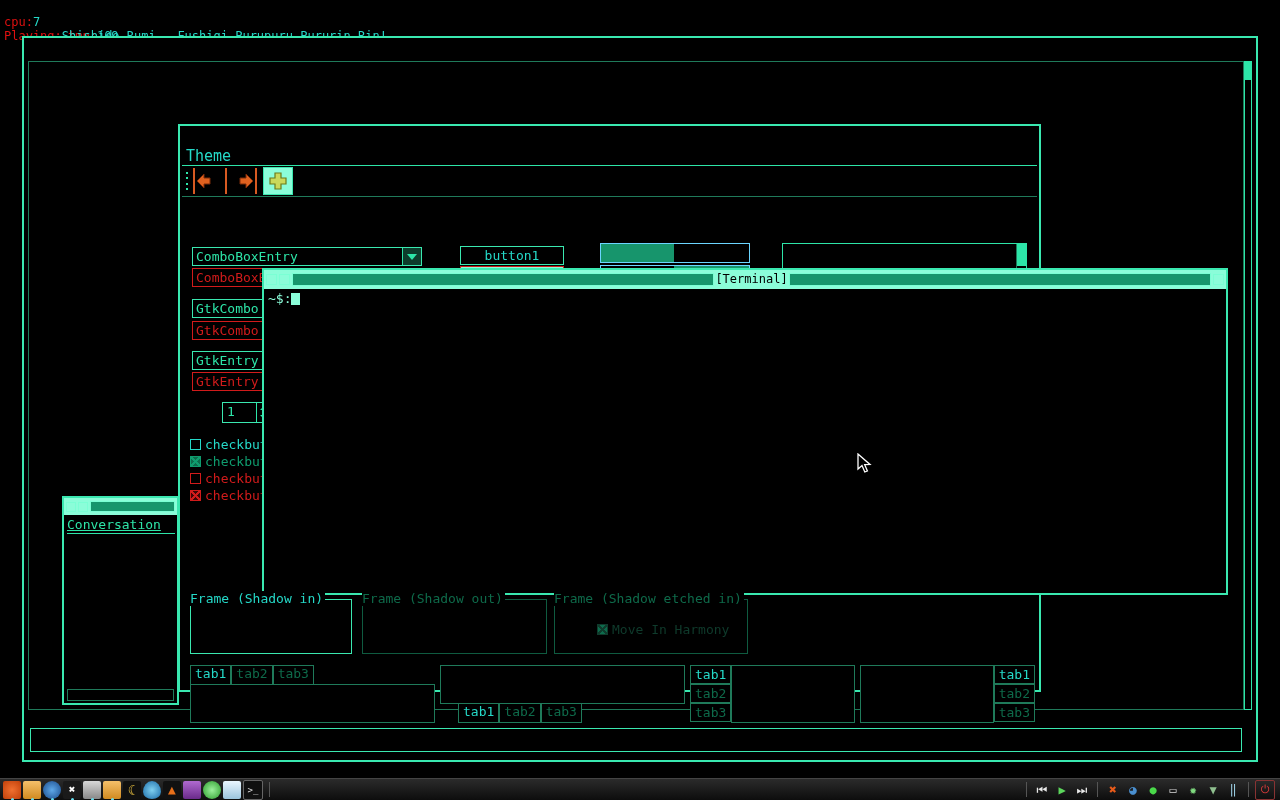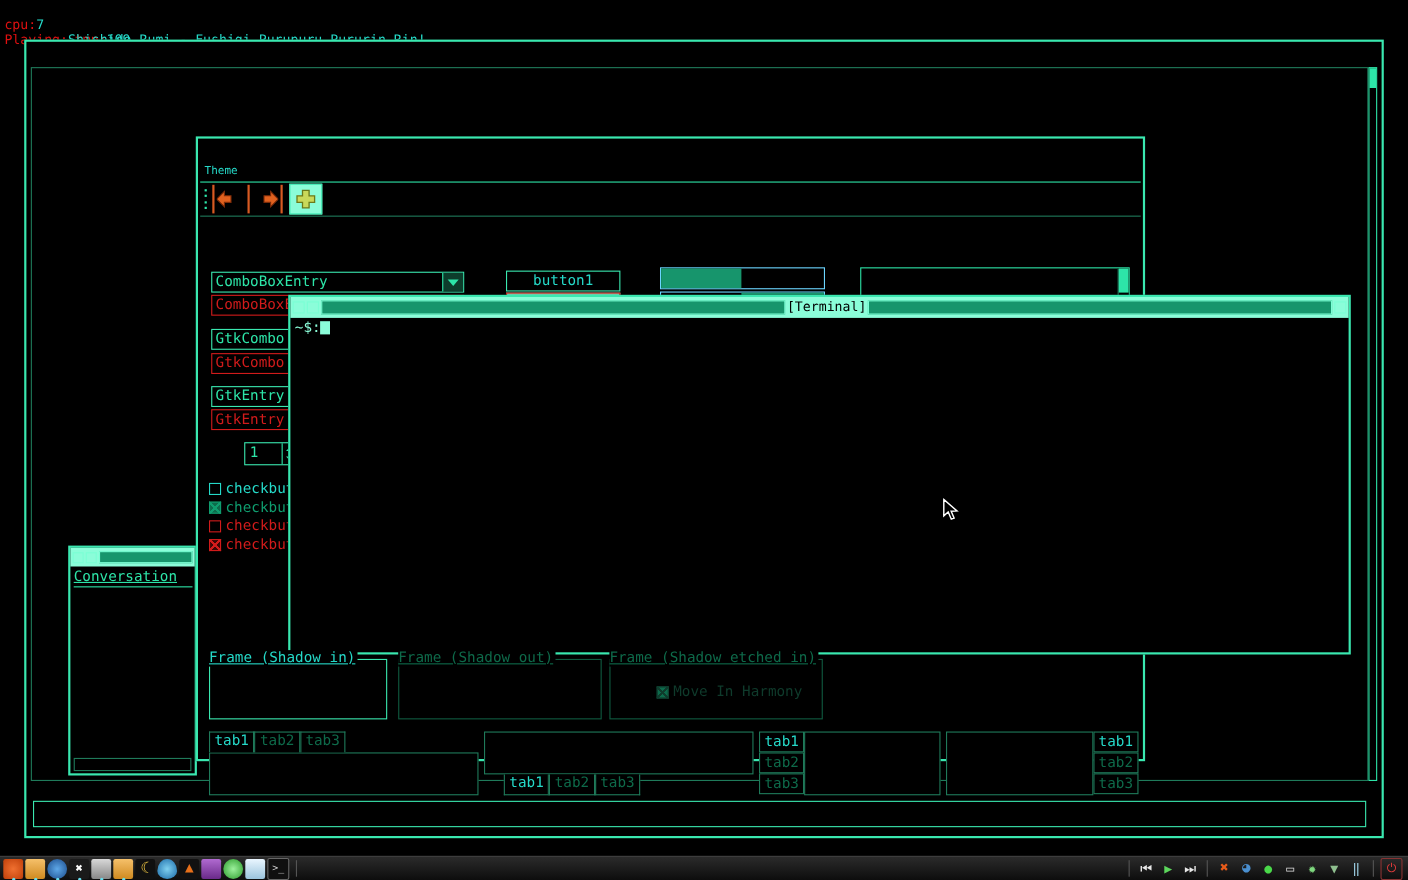--- a/index.html
+++ b/index.html
@@ -114,21 +114,21 @@
   #wf {
     left: 178px; top: 124px; width: 863px; height: 568px;
     border: 2px solid #3ae8b0; box-sizing: border-box;
     background: #000;
   }
   #wf-tb { position:absolute; left:0; top:0; right:0; height:19px;
     background:#8bfdd9; display:flex; align-items:center; padding:0 2px; box-sizing:border-box; }
   #wf-menubar {
     position: absolute; left: 2px; top: 21px; right: 2px; height: 18px;
     border-bottom: 1px solid #2de5a8;
-    color: #25d9c8; font-size: 10px; line-height: 18px;
+    color: #25d9c8; font-size: 15px; line-height: 18px;
     padding-left: 4px;
   }
   #wf-toolbar {
     position: absolute; left: 2px; top: 40px; right: 2px; height: 30px;
     border-bottom: 1px solid #1f7a5a;
     display: flex; align-items: center;
   }
   .grip { width: 6px; height: 22px; margin-left: 2px; margin-right: 3px;
     display:flex; flex-direction:column; justify-content:space-around; align-items:center; }
   .grip i { display:block; width:2px; height:2px; background:#2de5a8; }
@@ -230,21 +230,21 @@
      border-left:1px solid #1f7a5a; }
   #clist-vscroll .thumb{ background:#2de5a8; height:22px; width:100%;}
   #clist-hscroll { position:absolute; left:0; right:0; bottom:0; height:7px; }
   #clist-hscroll .thumb{ background:#1f7a5a; height:100%; width:26px; margin-left:8px;}
 
   
   .frame { position:absolute; box-sizing:border-box; }
   .frame .fr-body { position:absolute; left:0; right:0; top:8px; bottom:0;
      border:1px solid #0f5b40; box-sizing:border-box;}
   .frame .fr-title { position:absolute; left:4px; top:0; font-size:13px; line-height:15px;
-     background:#000; padding:0 2px; color:#0e6a4a; white-space:nowrap; z-index:2;text-decoration:underline;}
+     background:#000; padding:0 2px; color:#0e6a4a; white-space:nowrap; z-index:2;}
   .frame.lit .fr-body { border-color:#3ae8b0; }
   .frame.lit .fr-title { color:#25d9c8; }
 
   
   .nb { position:absolute; box-sizing:border-box; }
   .nb .tabs { display:flex; }
   .nb .tab { font-size:13px; line-height:16px; padding:0 4px; height:19px;
      border:1px solid #1f7a5a; border-bottom:none; box-sizing:border-box; color:#0e6a4a; background:#000;}
   .nb .tab.active { color:#25d9c8; border-color:#1f7a5a; }
   .nb .page { border:1px solid #1f7a5a; box-sizing:border-box; background:#000;}

